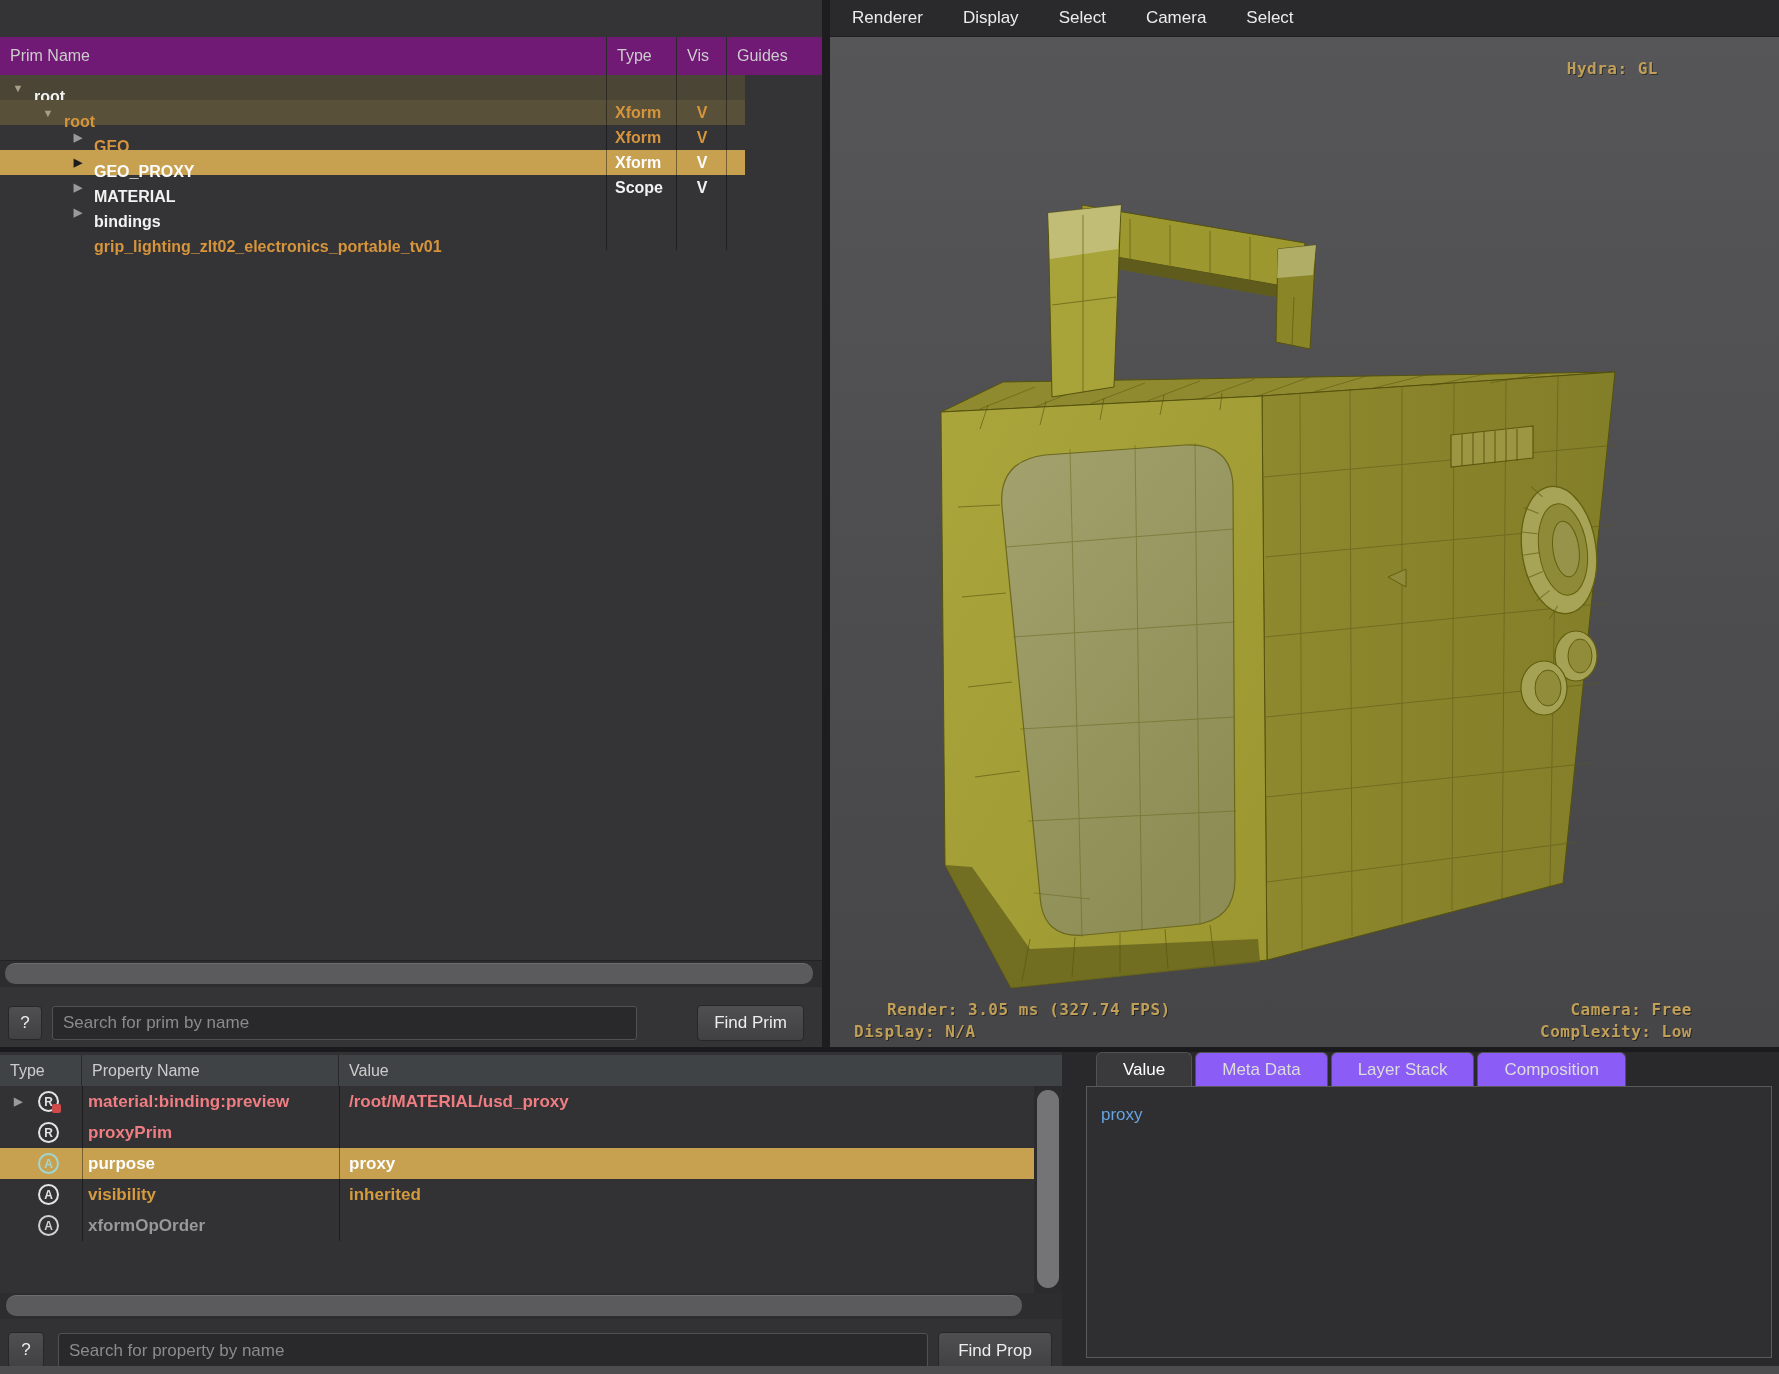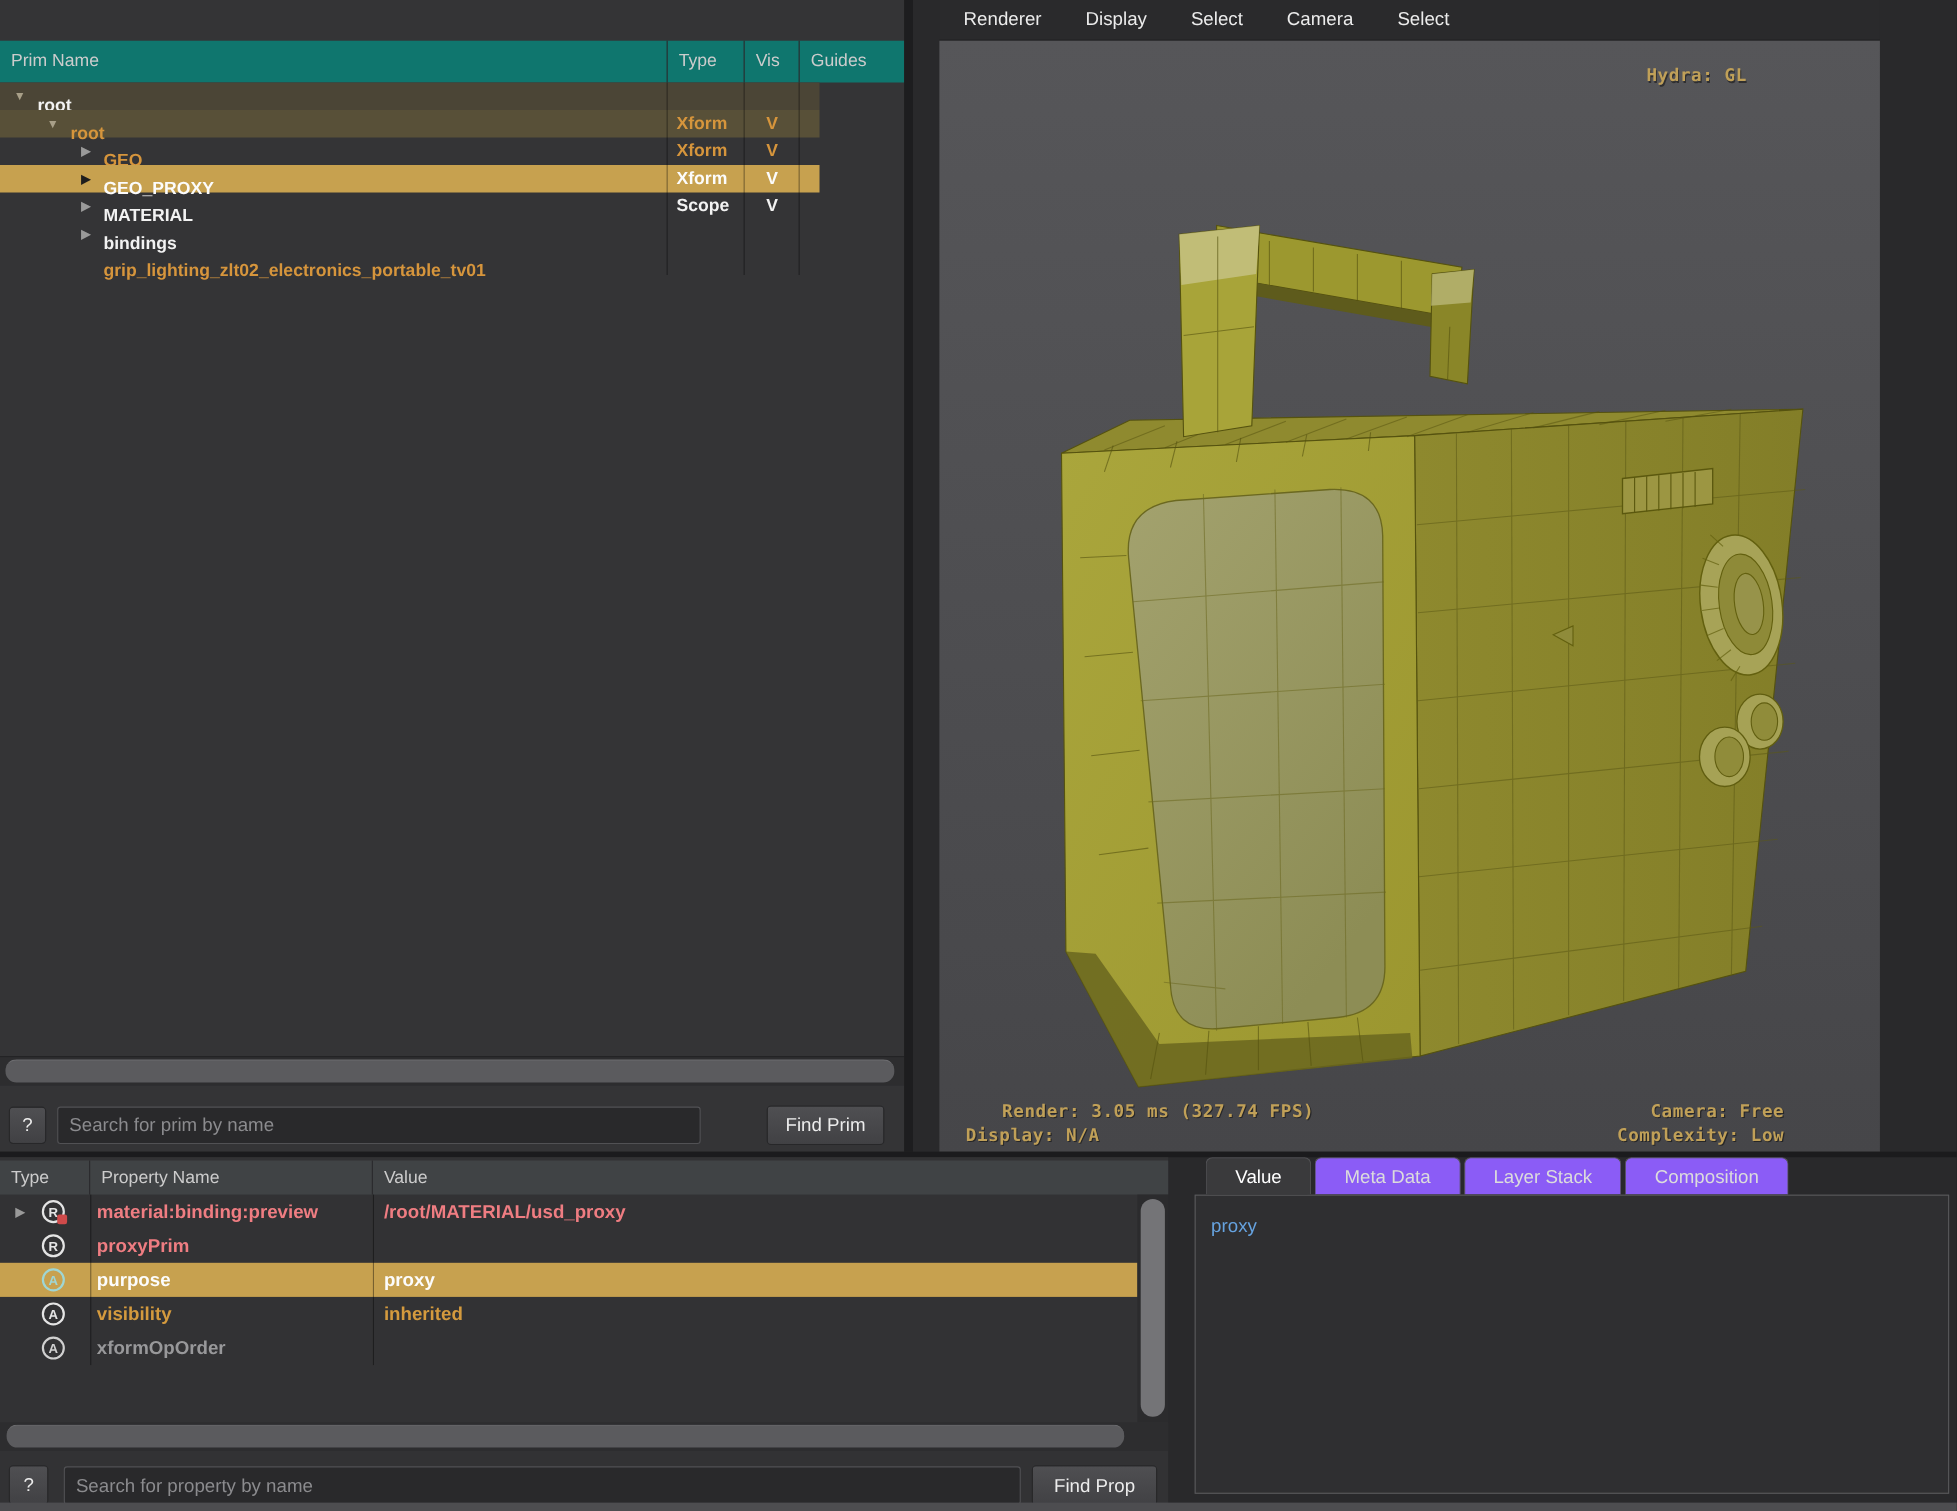--- a/index.html
+++ b/index.html
@@ -7,21 +7,21 @@
   .app{position:relative;width:1779px;height:1374px;background:#29292b;
        font-family:"Liberation Sans",sans-serif;overflow:hidden;color:#e8e8e8;}
 
   
   .left-pane{position:absolute;left:0;top:0;width:822px;height:1047px;background:#343436;}
   .menubar{position:absolute;left:0;top:0;right:0;height:37px;background:#2a2a2c;
            border-bottom:1px solid #222224;display:flex;align-items:center;gap:36px;
            padding-left:20px;font-size:17px;color:#ececec;}
   .menu-item{cursor:default;}
   .menu-item .accel{text-decoration:underline;text-underline-offset:3px;}
-  .thead{position:absolute;left:0;top:37px;right:0;height:38px;background:#0f766e;
+  .thead{position:absolute;left:0;top:37px;right:0;height:38px;background:#701a75;
          color:#cccccc;font-size:16px;display:flex;align-items:center;}
   .thead .hc{height:100%;display:flex;align-items:center;padding-left:10px;
              border-right:1px solid #2a2a2c;}
   .hc.c-name{width:607px;}
   .hc.c-type{width:70px;}
   .hc.c-vis{width:50px;}
   .hc.c-guides{flex:1;border-right:none;}
   .tree-rows{position:absolute;left:0;top:75px;right:0;height:175px;}
   .trow{position:relative;height:25px;width:745px;display:flex;align-items:center;
         font-size:16px;font-weight:bold;color:#f2f2f2;}
@@ -53,21 +53,21 @@
   .prim-search{position:absolute;left:52px;top:1006px;width:585px;height:34px;}
   .prim-help{position:absolute;left:8px;top:1006px;width:34px;height:34px;}
   .find-prim{position:absolute;left:697px;top:1005px;width:107px;height:36px;}
 
   
   .vsplit{position:absolute;left:822px;top:0;width:8px;height:1047px;background:#1d1d1f;}
   .hsplit{position:absolute;left:0;top:1047px;width:1779px;height:5px;background:#1b1b1d;}
   .bottom-strip{position:absolute;left:0;top:1366px;width:1779px;height:8px;background:#4d4d50;}
 
   
-  .viewport{position:absolute;left:854px;top:0;width:855px;height:1047px;}
+  .viewport{position:absolute;left:830px;top:0;width:949px;height:1047px;}
   .vp-menubar{position:absolute;left:0;top:0;right:0;height:37px;background:#2a2a2c;
               border-bottom:1px solid #1f1f21;display:flex;align-items:center;gap:40px;
               padding-left:22px;font-size:17px;color:#ececec;}
   .gl{position:absolute;left:0;top:37px;right:0;bottom:0;
       background:linear-gradient(#565659,#464649);}
   .gl svg{position:absolute;left:0;top:0;}
   .hud{position:absolute;font-family:"DejaVu Sans Mono","Liberation Mono",monospace;
        font-weight:bold;color:#c0a058;font-size:16px;letter-spacing:.5px;
        text-shadow:1px 1px 0 rgba(0,0,0,.45);white-space:pre;}
   .hud-renderer{right:121px;top:22px;}

